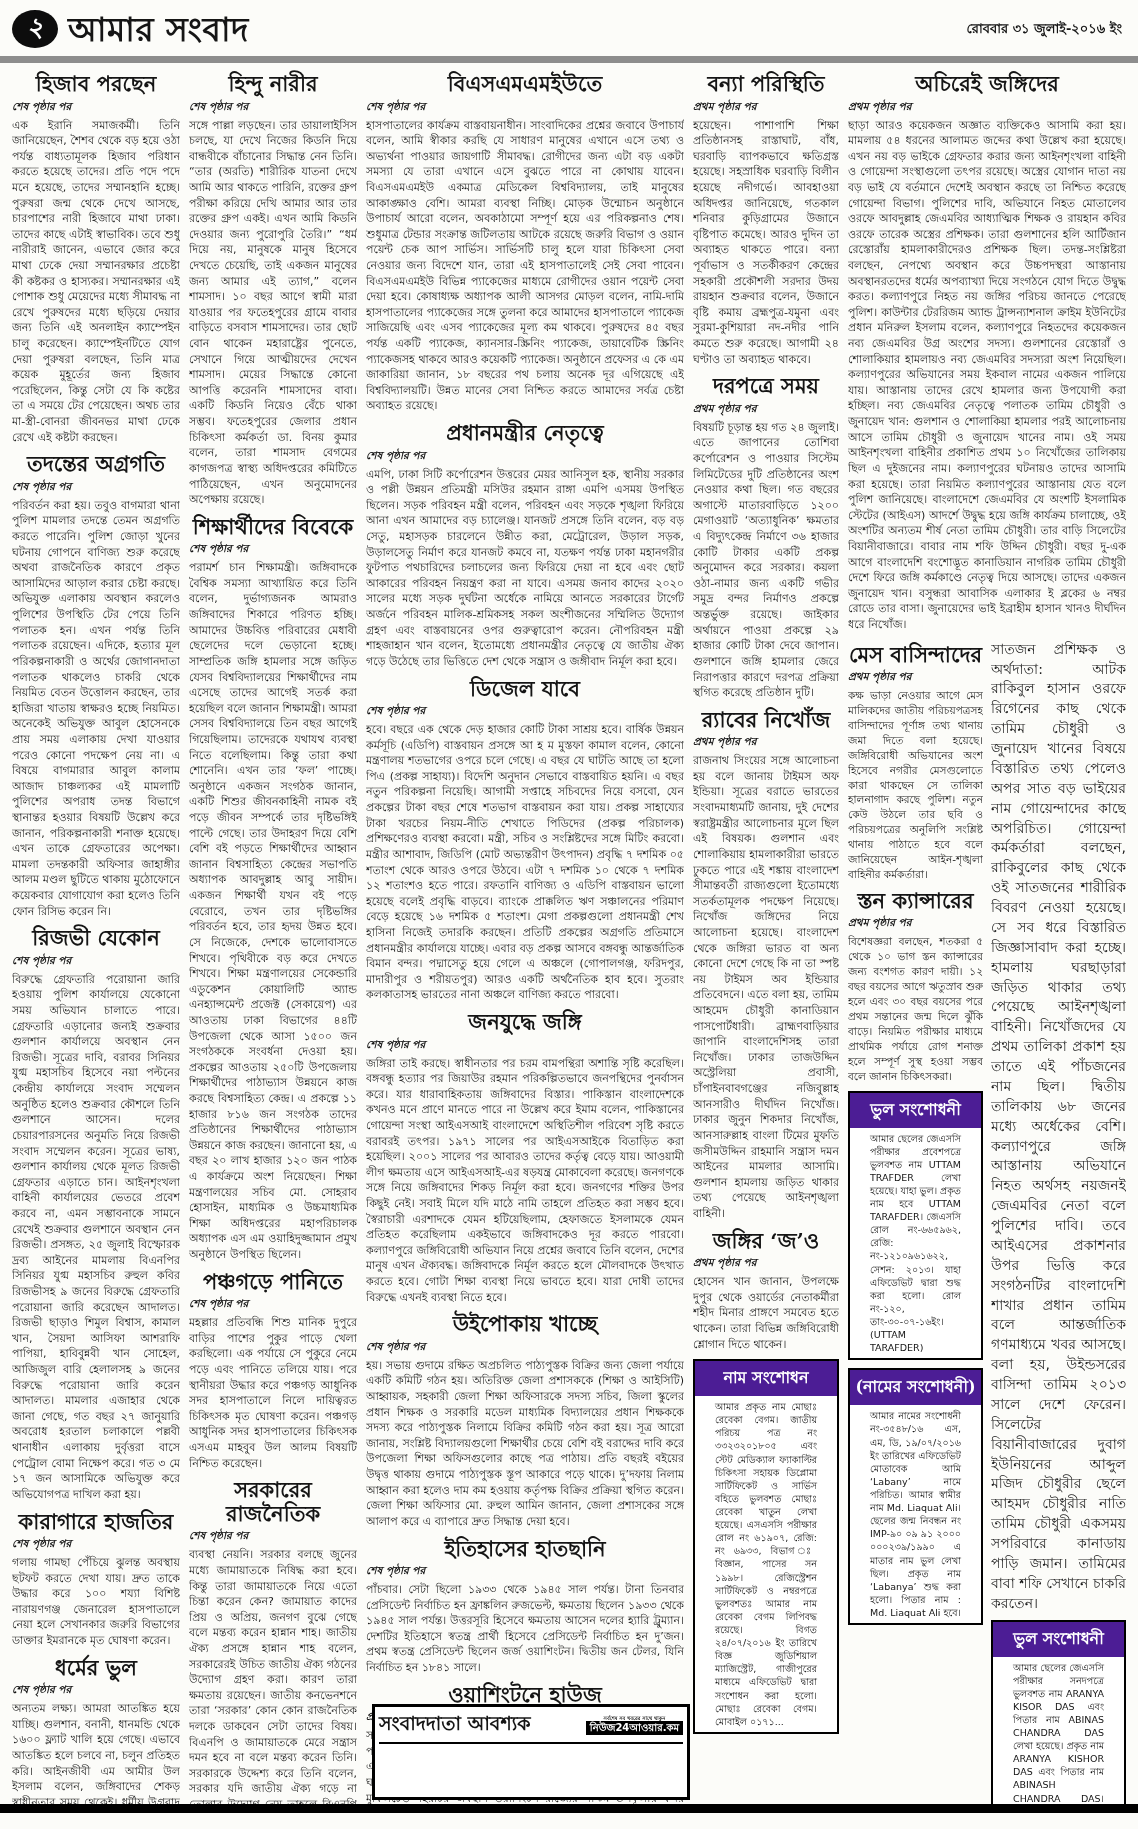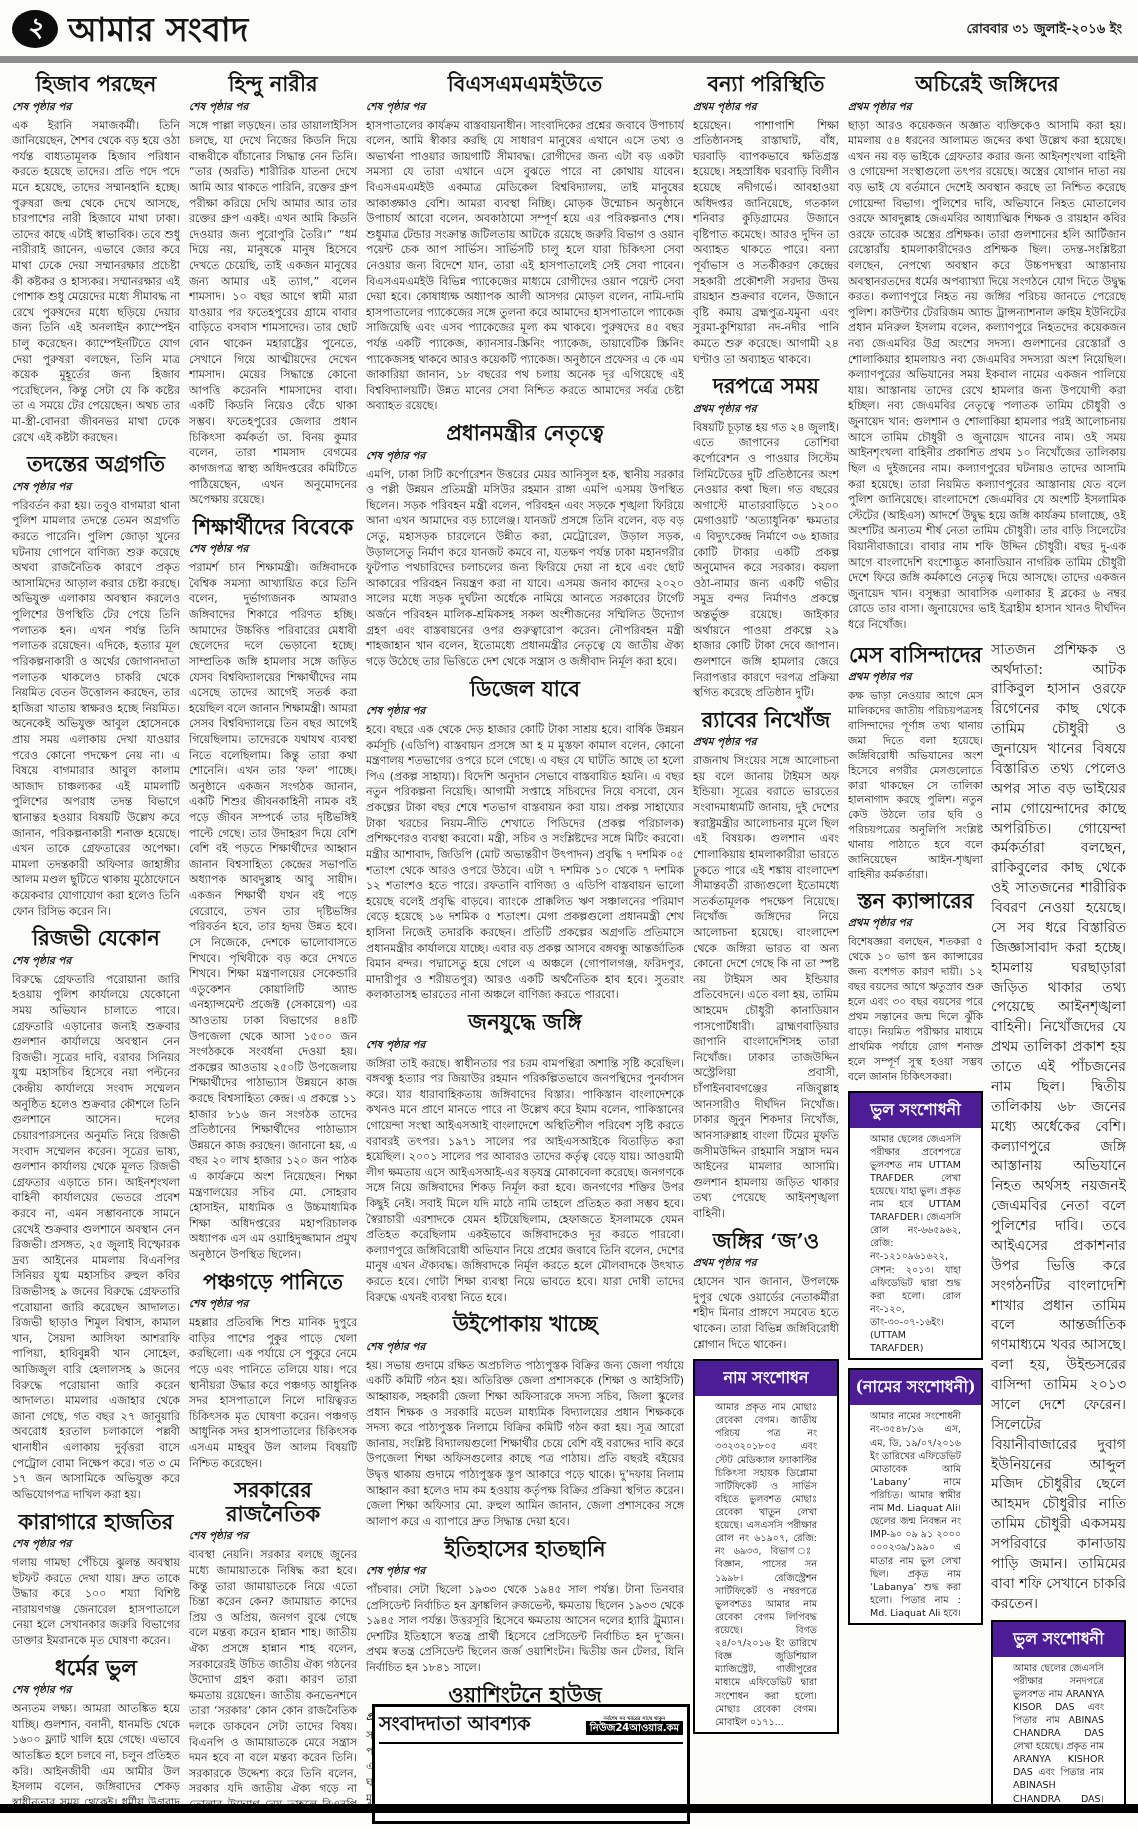--- a/index.html
+++ b/index.html
@@ -26,21 +26,21 @@
   .cont{font-size:10.5px;font-weight:bold;font-style:italic;margin:0 0 2px;}
   .body{font-size:11px;line-height:1.42;text-align:justify;color:#1c1c1c;}
   .subcol .body{font-size:10.5px;}
   .plain-text{font-size:14px;line-height:1.42;text-align:justify;color:#1c1c1c;margin-bottom:6px;}
   
   .notice{border:2px solid #000;margin:6px 0 8px;background:#fff;}
   .nhead{background:#4c1d95;color:#fff;text-align:center;font-size:16px;font-weight:900;padding:4px 2px;
         font-family:"DejaVu Serif","Liberation Serif",serif;}
   .nbody{font-size:9.5px;line-height:1.38;text-align:justify;padding:4px 20px;}
   
-  .ad{position:absolute;left:372px;top:1704px;width:318px;height:120px;border:3px solid #000;
+  .ad{position:absolute;left:372px;top:1704px;width:318px;height:96px;border:3px solid #000;
       background:#fff;box-shadow:0 0 0 1px #fff inset;padding:2px 4px;box-sizing:border-box;}
   .ad-top{display:flex;align-items:center;border-bottom:2px solid #000;padding-bottom:1px;}
   .ad-title{font-size:19px;font-weight:900;font-family:"DejaVu Serif","Liberation Serif",serif;}
   .ad-badge-wrap{margin-left:auto;text-align:center;}
   .ad-badge-top{font-size:5px;font-weight:bold;line-height:1;}
   .ad-badge{background:#000;color:#fff;font-size:10px;font-weight:900;padding:1px 4px;line-height:1.2;}
   .ad-body{font-size:9.5px;font-weight:bold;text-align:justify;line-height:1.3;padding:2px 0;}
   .ad-bottom{display:flex;align-items:center;border-top:2px solid #000;padding-top:1px;}
   .ad-phone{font-size:15px;font-weight:900;}
   .phone-icon{font-size:13px;}

